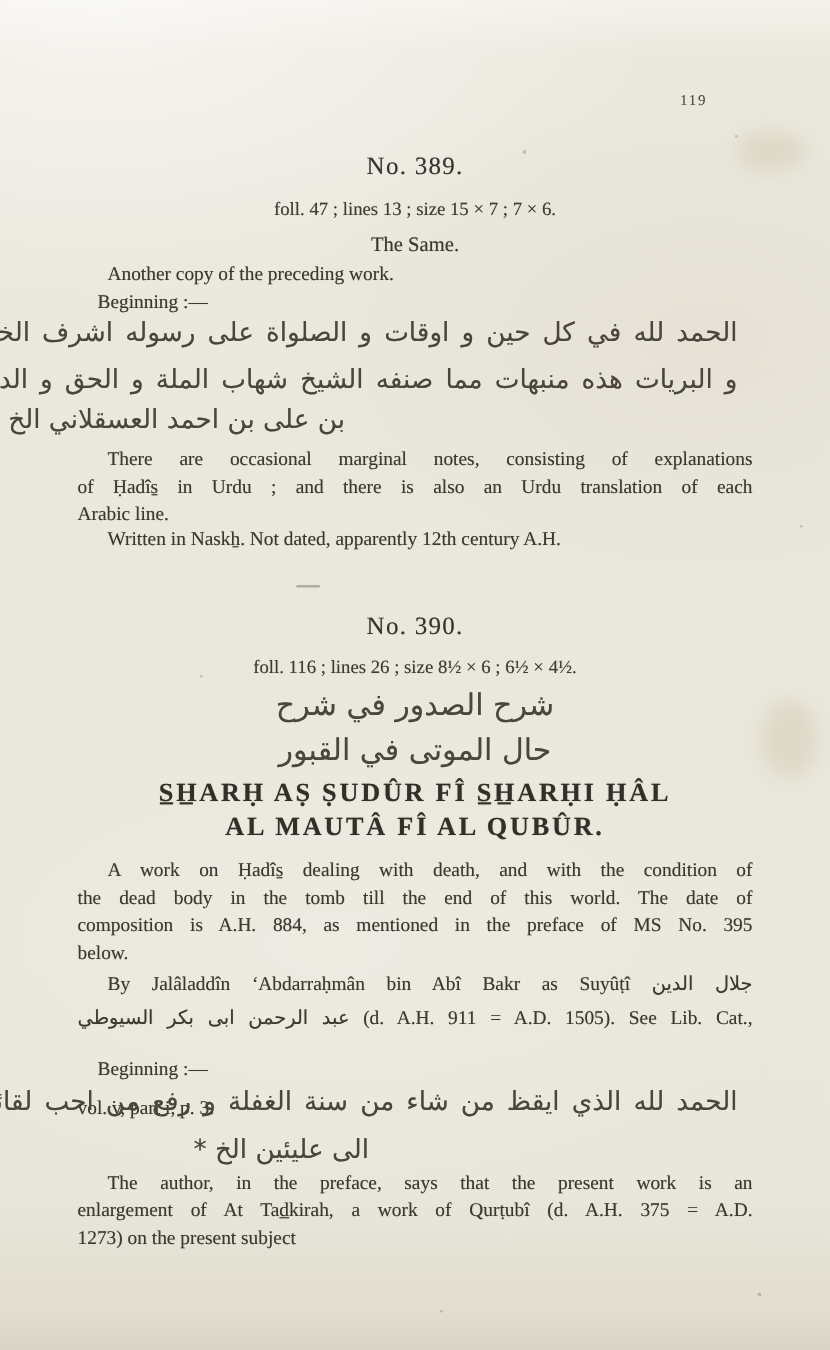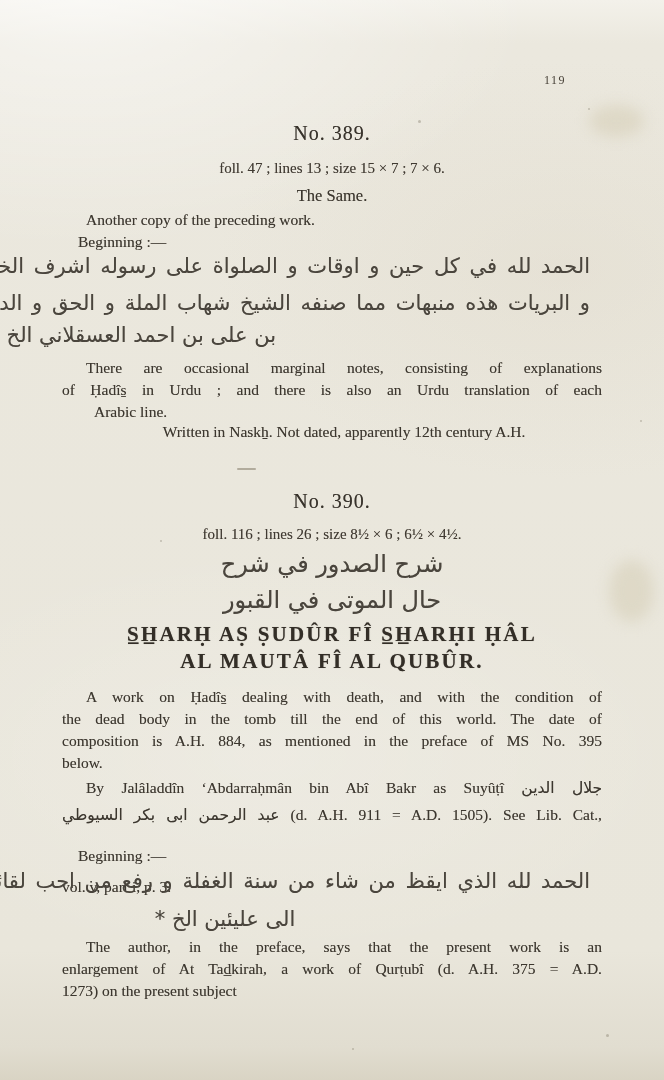--- a/index.html
+++ b/index.html
@@ -56,23 +56,23 @@
   <div class="ln ind" style="top:209px;">Another copy of the preceding work.</div>
 
   <div class="ln beg" style="top:231px;">Beginning :—</div>
 
   <div class="ln ar ar-line" style="top:246px;">الحمد لله في كل حين و اوقات و الصلواة على رسوله اشرف الخلق</div>
   <div class="ln ar ar-line" style="top:283px;">و البريات هذه منبهات مما صنفه الشيخ شهاب الملة و الحق و الدين احمد</div>
   <div class="ln ar" style="top:317px;left:76px;width:200px;font-size:21px;line-height:36px;text-align:center;white-space:nowrap;">بن على بن احمد العسقلاني الخ *</div>
 
   <div class="ln ind just" style="top:357px;">There are occasional marginal notes, consisting of explanations</div>
   <div class="ln just" style="top:379px;">of Ḥadîs̱ in Urdu ; and there is also an Urdu translation of each</div>
-  <div class="ln" style="top:401px;margin-left:32px;">Arabic line.</div>
+  <div class="ln" style="top:401px;">Arabic line.</div>
 
-  <div class="ln ind" style="top:421px;text-align:center;">Written in Naskẖ.  Not dated, apparently 12th century A.H.</div>
+  <div class="ln ind" style="top:421px;">Written in Naskẖ.  Not dated, apparently 12th century A.H.</div>
 
   <div class="dash"></div>
 
   <div class="ln ctr no-head" style="top:490px;padding-right:64px;">No. 390.</div>
 
   <div class="ln ctr coll" style="top:523px;padding-right:64px;">foll. 116 ;  lines 26 ;  size 8½ × 6 ;  6½ × 4½.</div>
 
   <div class="ln ctr ar ar-title" style="top:546px;padding-right:70px;">شرح الصدور في شرح</div>
   <div class="ln ctr ar ar-title" style="top:582px;padding-right:100px;">حال الموتى في القبور</div>
 

